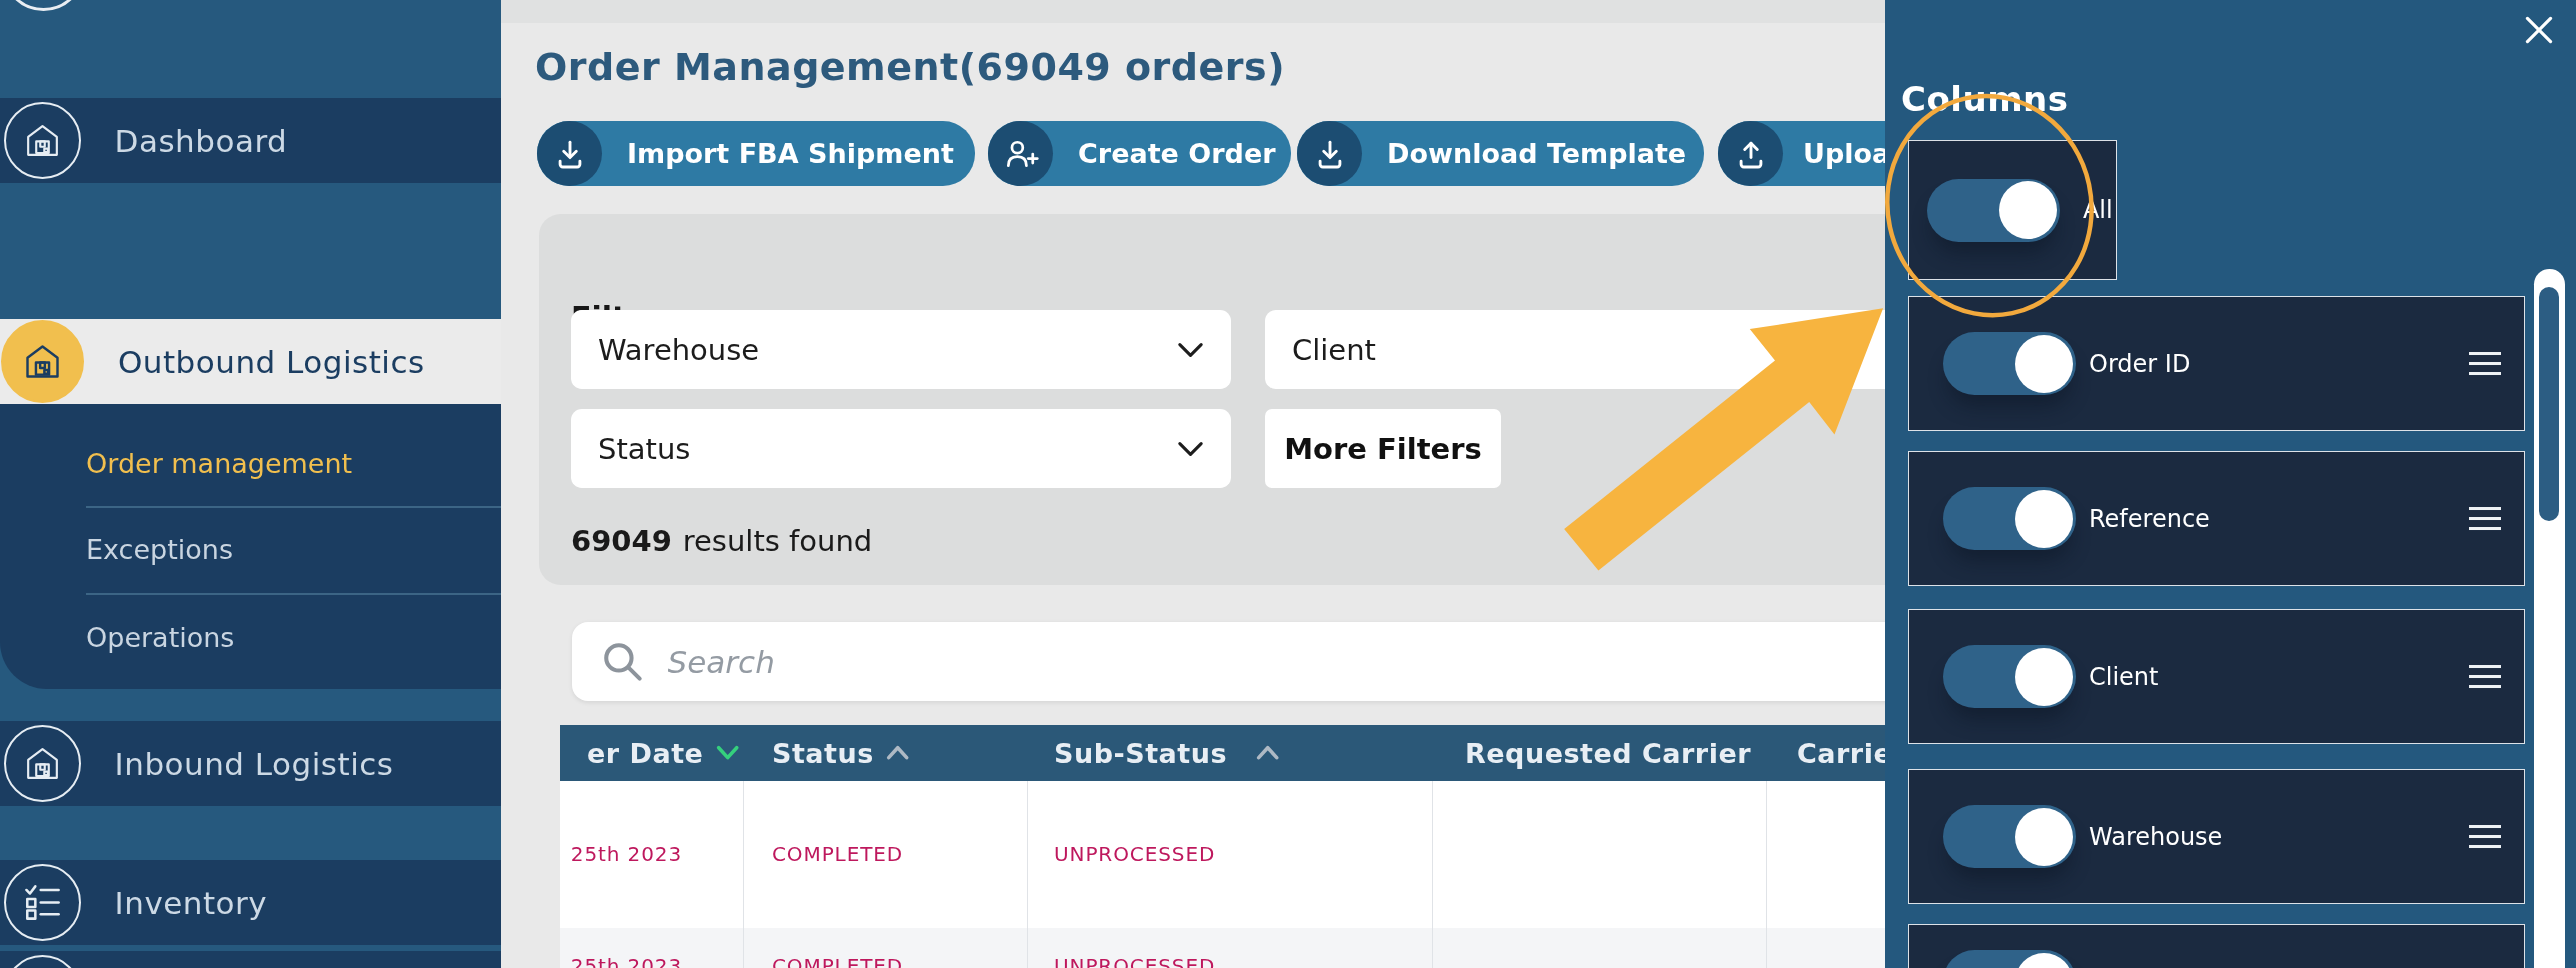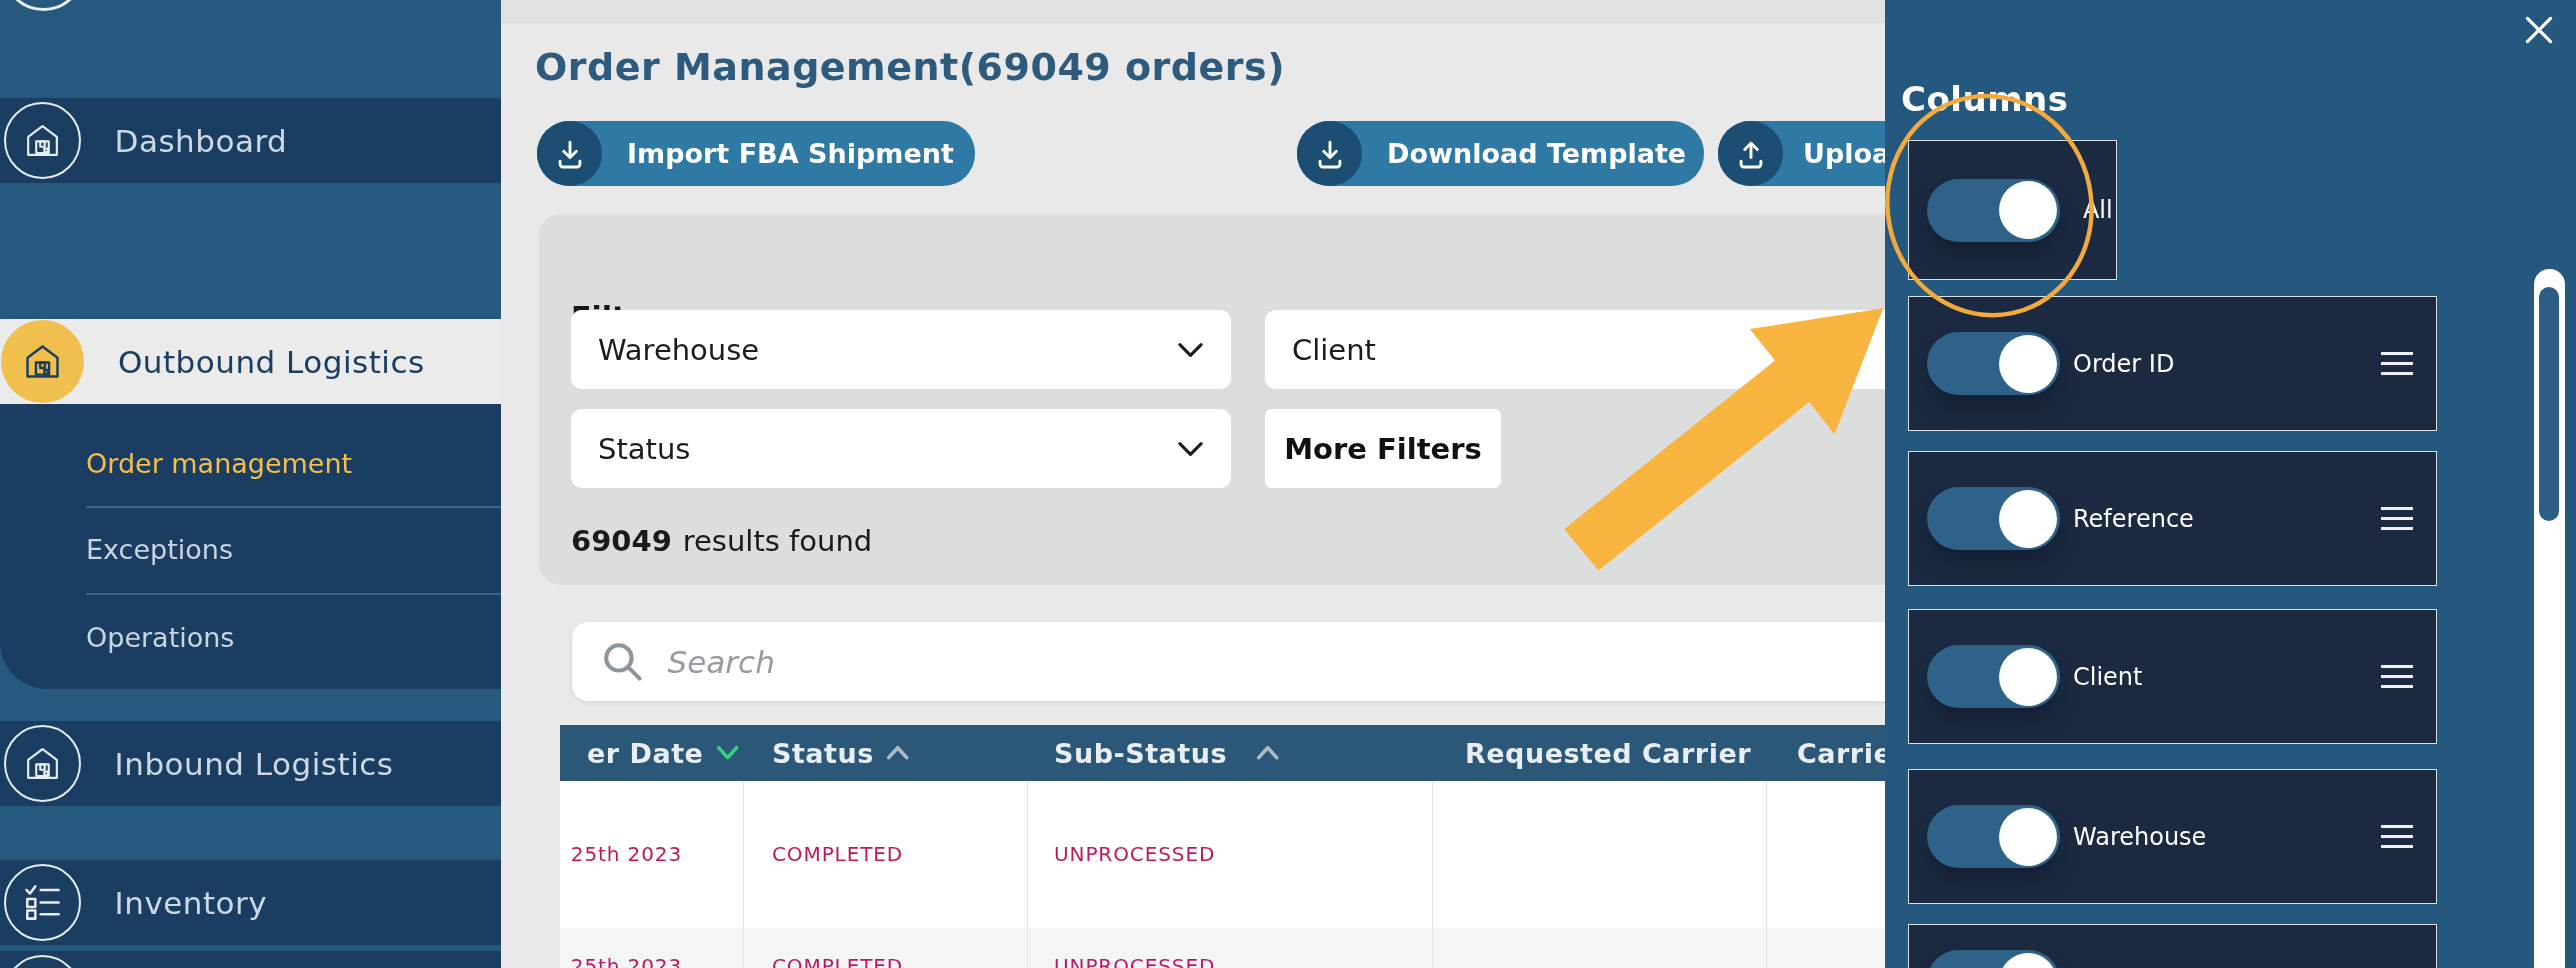--- a/index.html
+++ b/index.html
@@ -58,22 +58,22 @@
   
   .panel { position:absolute; left:1885px; top:0; width:691px; height:969px; background:#24587e; z-index:40; }
   .panel-title { position:absolute; left:16px; top:79px; font-size:34px; font-weight:700; color:#fff; letter-spacing:0.5px; }
   .close-btn { position:absolute; left:631px; top:7.2px; width:45px; height:45px; display:flex; align-items:center; justify-content:center; cursor:pointer; }
   .all-box { position:absolute; left:22.5px; top:140px; width:209px; height:140px; background:#1b2a40; border:1.8px solid #dde2e8;
         display:flex; align-items:center; padding-left:18px; }
   .toggle { position:relative; width:133px; height:63px; border-radius:32px; background:#2f6289; flex-shrink:0;
         box-shadow:0 16px 20px -5.4px rgba(8,18,32,.45); cursor:pointer; }
   .knob { position:absolute; right:2.7px; top:2.7px; width:58px; height:58px; background:#fff; border-radius:50%; }
   .all-label { margin-left:23.4px; font-size:24px; color:#fff; }
-  .p-row { position:absolute; left:22.5px; width:529px; height:135px; background:#1b2a40; border:1.8px solid #dde2e8;
-        display:flex; align-items:center; padding-left:18px; }
+  .p-row { position:absolute; left:22.5px; width:617px; height:135px; background:#1b2a40; border:1.8px solid #dde2e8;
+        display:flex; align-items:center; padding-left:34px; }
   .p-label { margin-left:13.5px; font-size:24px; color:#fff; white-space:nowrap; }
   .burger { position:absolute; right:22.5px; top:50%; transform:translateY(-50%); width:32px; cursor:grab; }
   .burger div { height:3.6px; background:#eef2f5; margin:6.3px 0; }
   .scroll-track { position:absolute; left:649px; top:269px; width:31px; height:700px; background:#fff; border-radius:15.3px 15.3px 0 0; }
   .scroll-thumb { position:absolute; left:5.4px; top:18px; width:20px; height:234px; background:#2c5d83; border-radius:10px; cursor:grab; }
   
   .overlay { position:absolute; left:0; top:0; width:2576px; height:969px; z-index:60; pointer-events:none; }
 </style>
 </head>
 <body>
@@ -87,20 +87,31 @@
   <div class="btn" style="left:537px;width:438px;">
     <span class="btn-circle">
       <svg width="36" height="36" viewBox="0 0 40 40" fill="none" stroke="#fff" stroke-width="3.2" stroke-linecap="round" stroke-linejoin="round">
         <path d="M20 7 V23"></path>
           <path d="M13 17 L20 24 L27 17"></path>
           <path d="M9 28 v3.5 a3 3 0 0 0 3 3 h16 a3 3 0 0 0 3-3 V28"></path>
       </svg>
     </span>
     <span class="btn-label">Import FBA Shipment</span>
   </div>
+  <div class="btn" style="left:988px;width:303px;">
+    <span class="btn-circle">
+      <svg width="38" height="38" viewBox="0 0 42 42" fill="none" stroke="#fff" stroke-width="3" stroke-linecap="round" stroke-linejoin="round">
+        <circle cx="17" cy="14" r="6"></circle>
+          <path d="M7 34 C7 27 11 24 17 24 C23 24 27 27 27 34"></path>
+        <path d="M34 21 V31"></path>
+          <path d="M29 26 H39"></path>
+      </svg>
+    </span>
+    <span class="btn-label">Create Order</span>
+  </div>
   <div class="btn" style="left:1297px;width:407px;">
     <span class="btn-circle">
       <svg width="36" height="36" viewBox="0 0 40 40" fill="none" stroke="#fff" stroke-width="3.2" stroke-linecap="round" stroke-linejoin="round">
         <path d="M20 7 V23"></path>
           <path d="M13 17 L20 24 L27 17"></path>
           <path d="M9 28 v3.5 a3 3 0 0 0 3 3 h16 a3 3 0 0 0 3-3 V28"></path>
       </svg>
     </span>
     <span class="btn-label">Download Template</span>
   </div>

